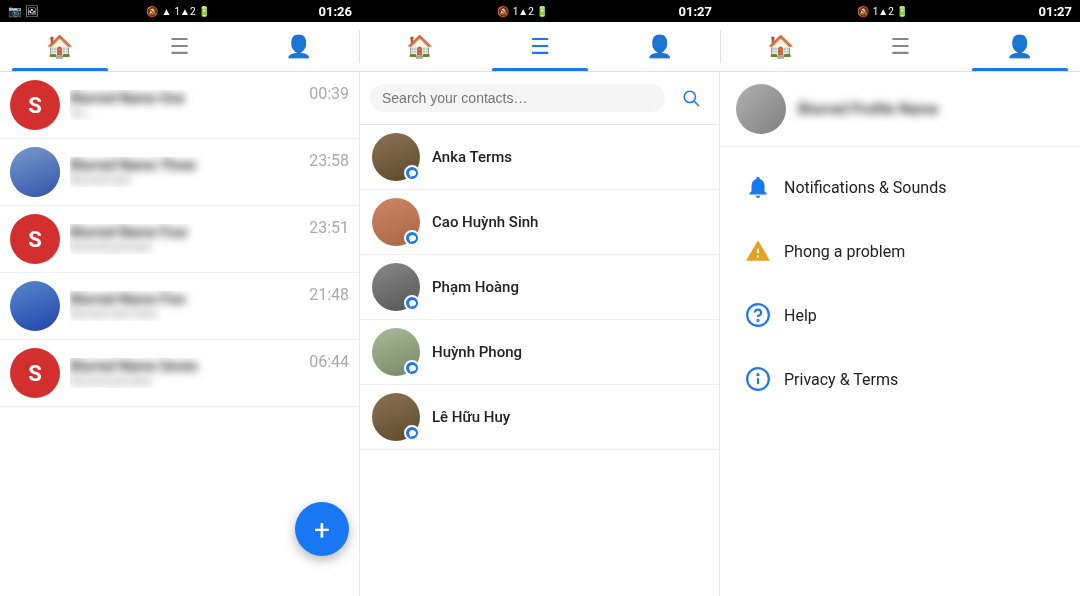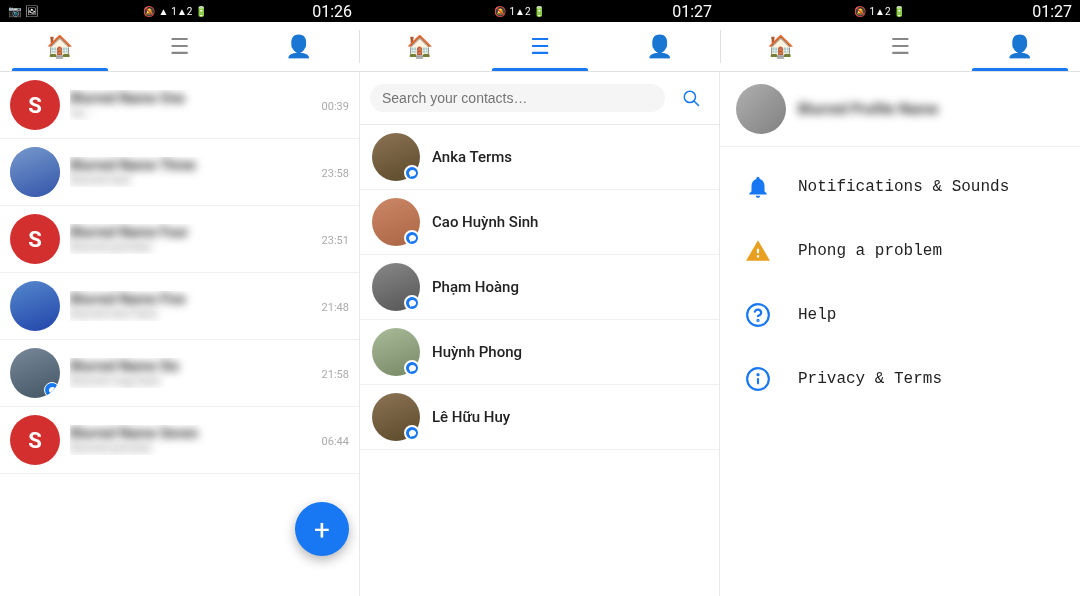--- a/index.html
+++ b/index.html
@@ -27,22 +27,22 @@
       align-items: center;
       justify-content: space-between;
       padding: 0 8px;
     }
     .status-icons {
       display: flex;
       align-items: center;
       gap: 3px;
     }
     .status-time {
-      font-weight: normal;
-      font-size: 16px;
+      font-weight: bold;
+      font-size: 13px;
     }
 
     
     .tab-bar {
       display: flex;
       background: #fff;
       height: 50px;
       border-bottom: 1px solid #e0e0e0;
     }
     .tab-item {
@@ -144,25 +144,25 @@
     }
     .conv-preview {
       font-size: 12px;
       color: #888;
       white-space: nowrap;
       overflow: hidden;
       text-overflow: ellipsis;
       filter: blur(4px);
     }
     .conv-time {
-      font-size: 11px;
+      font-size: 16px;
       color: #aaa;
       flex-shrink: 0;
       align-self: flex-start;
-      margin-top: 20px;
+      margin-top: 4px;
     }
 
     
     .fab {
       position: absolute;
       left: 295px;
       bottom: 40px;
       width: 54px;
       height: 54px;
       background: #1877f2;
@@ -295,23 +295,22 @@
       filter: blur(4px);
     }
 
     .menu-list {
       padding: 8px 0;
     }
     .menu-item {
       display: flex;
       align-items: center;
       padding: 14px 20px;
-      gap: 22px;
+      gap: 8px;
       cursor: pointer;
-      font-family: Liberation Mono, monospace;
     }
     .menu-icon {
       width: 36px;
       height: 36px;
       border-radius: 50%;
       display: flex;
       align-items: center;
       justify-content: center;
       font-size: 20px;
     }
@@ -437,34 +436,20 @@
       <div class="avatar" style="background:linear-gradient(160deg,#5588cc,#2244aa);">
         <div style="width:100%;height:100%;border-radius:50%;"></div>
       </div>
       <div class="conv-info">
         <div class="conv-name">Blurred Name Five</div>
         <div class="conv-preview">blurred text here</div>
       </div>
       <div class="conv-time">21:48</div>
     </div>
 
-    <div class="conv-item">
-      <div class="avatar" style="background:linear-gradient(160deg,#778899,#445566); position:relative;">
-        <div class="messenger-badge">
-          <svg viewBox="0 0 10 10" fill="white">
-              <path d="M5 1C2.8 1 1 2.6 1 4.6c0 1 .5 2 1.3 2.7V9l1.7-1c.3.1.6.1 1 .1 2.2 0 4-1.6 4-3.6S7.2 1 5 1z"></path>
-            </svg>
-        </div>
-      </div>
-      <div class="conv-info">
-        <div class="conv-name">Blurred Name Six</div>
-        <div class="conv-preview">blurred msg here</div>
-      </div>
-      <div class="conv-time">21:58</div>
-    </div>
 
     <div class="conv-item">
       <div class="avatar red-s">S</div>
       <div class="conv-info">
         <div class="conv-name">Blurred Name Seven</div>
         <div class="conv-preview">blurred preview</div>
       </div>
       <div class="conv-time">06:44</div>
     </div>
 

